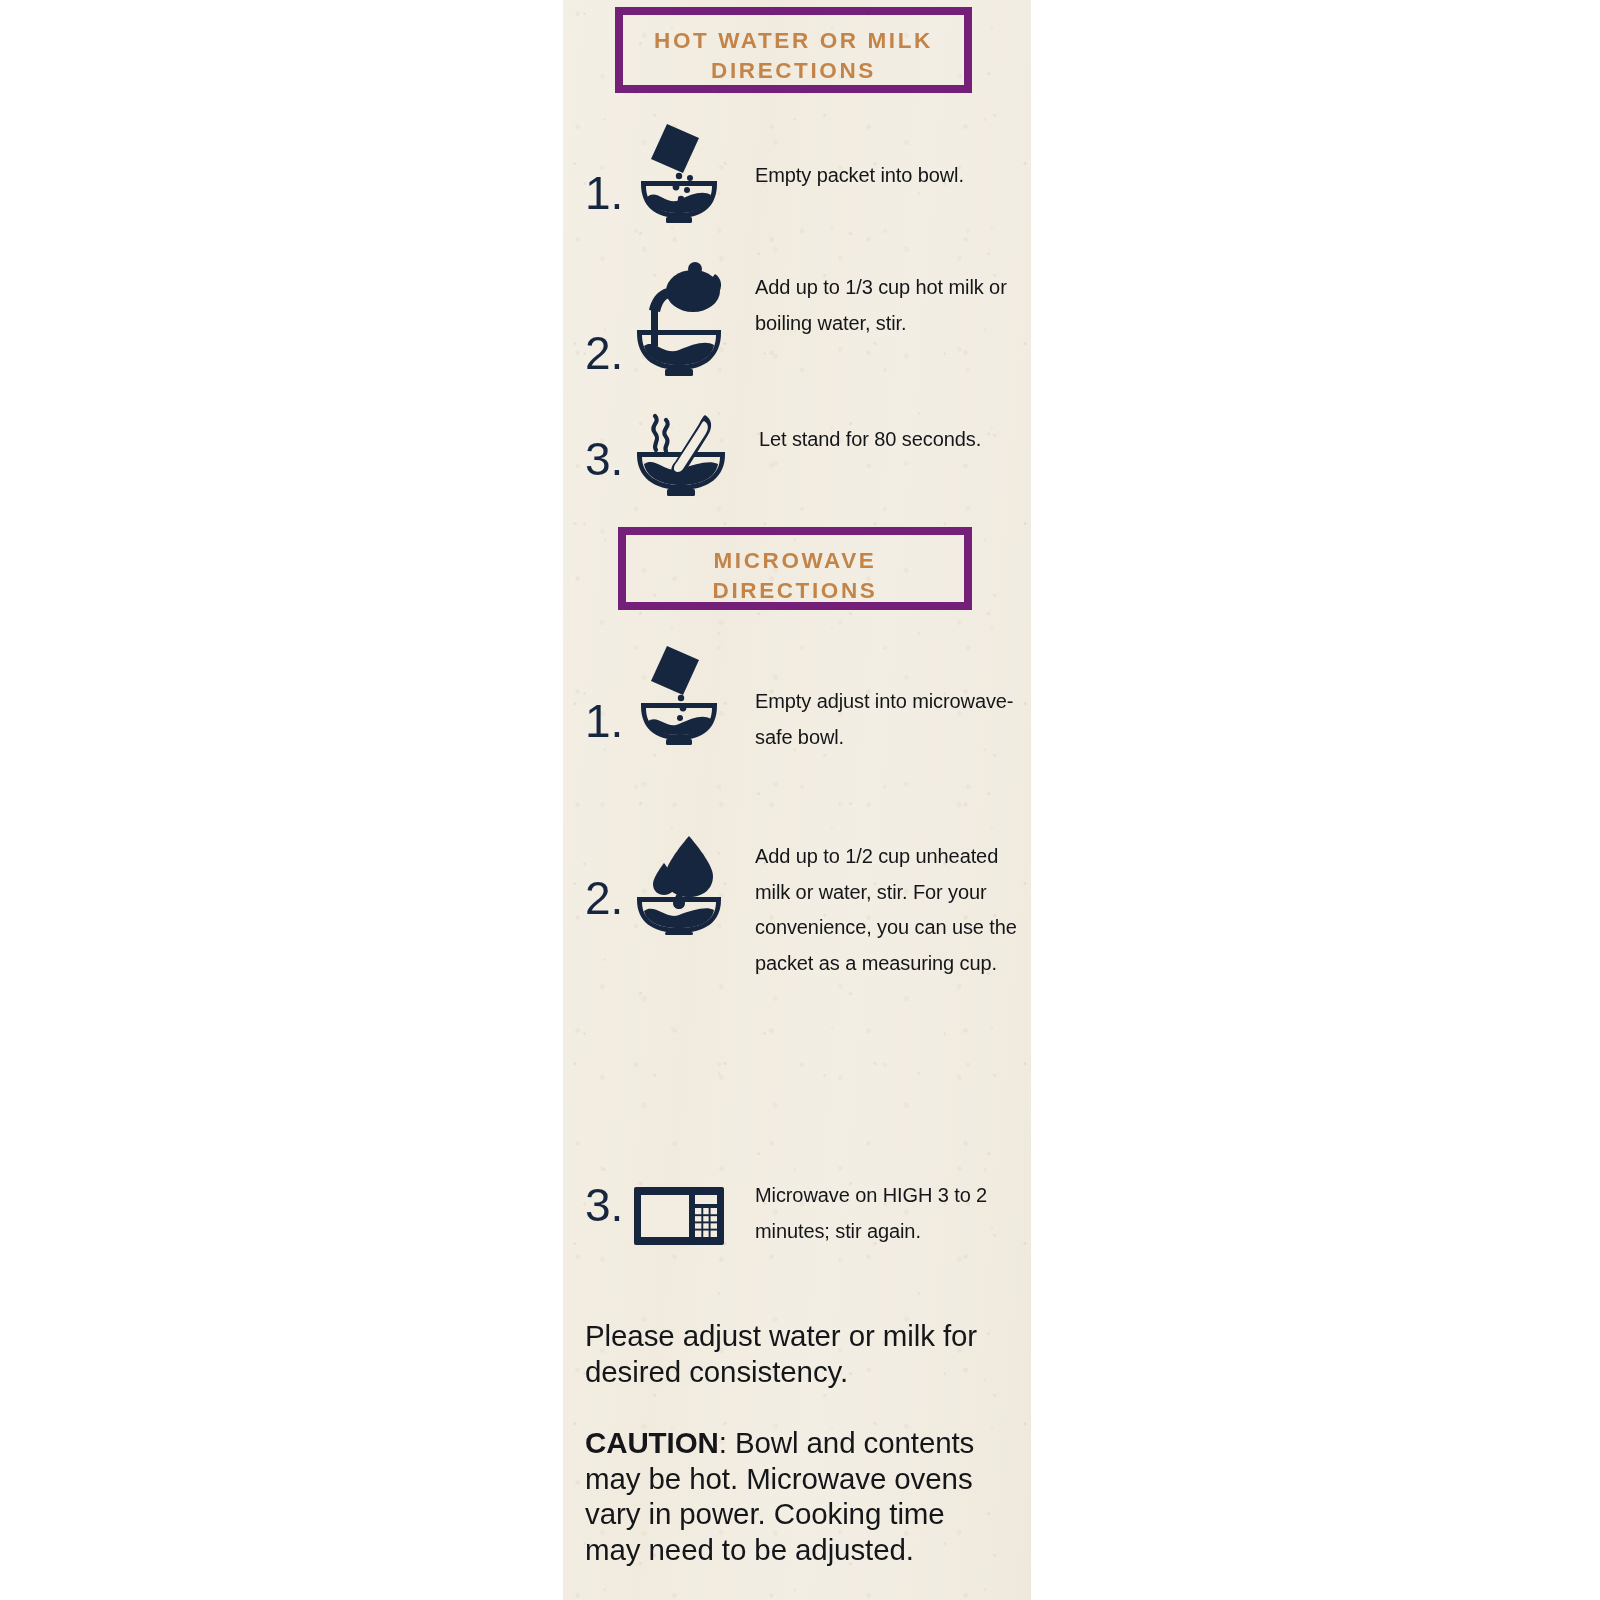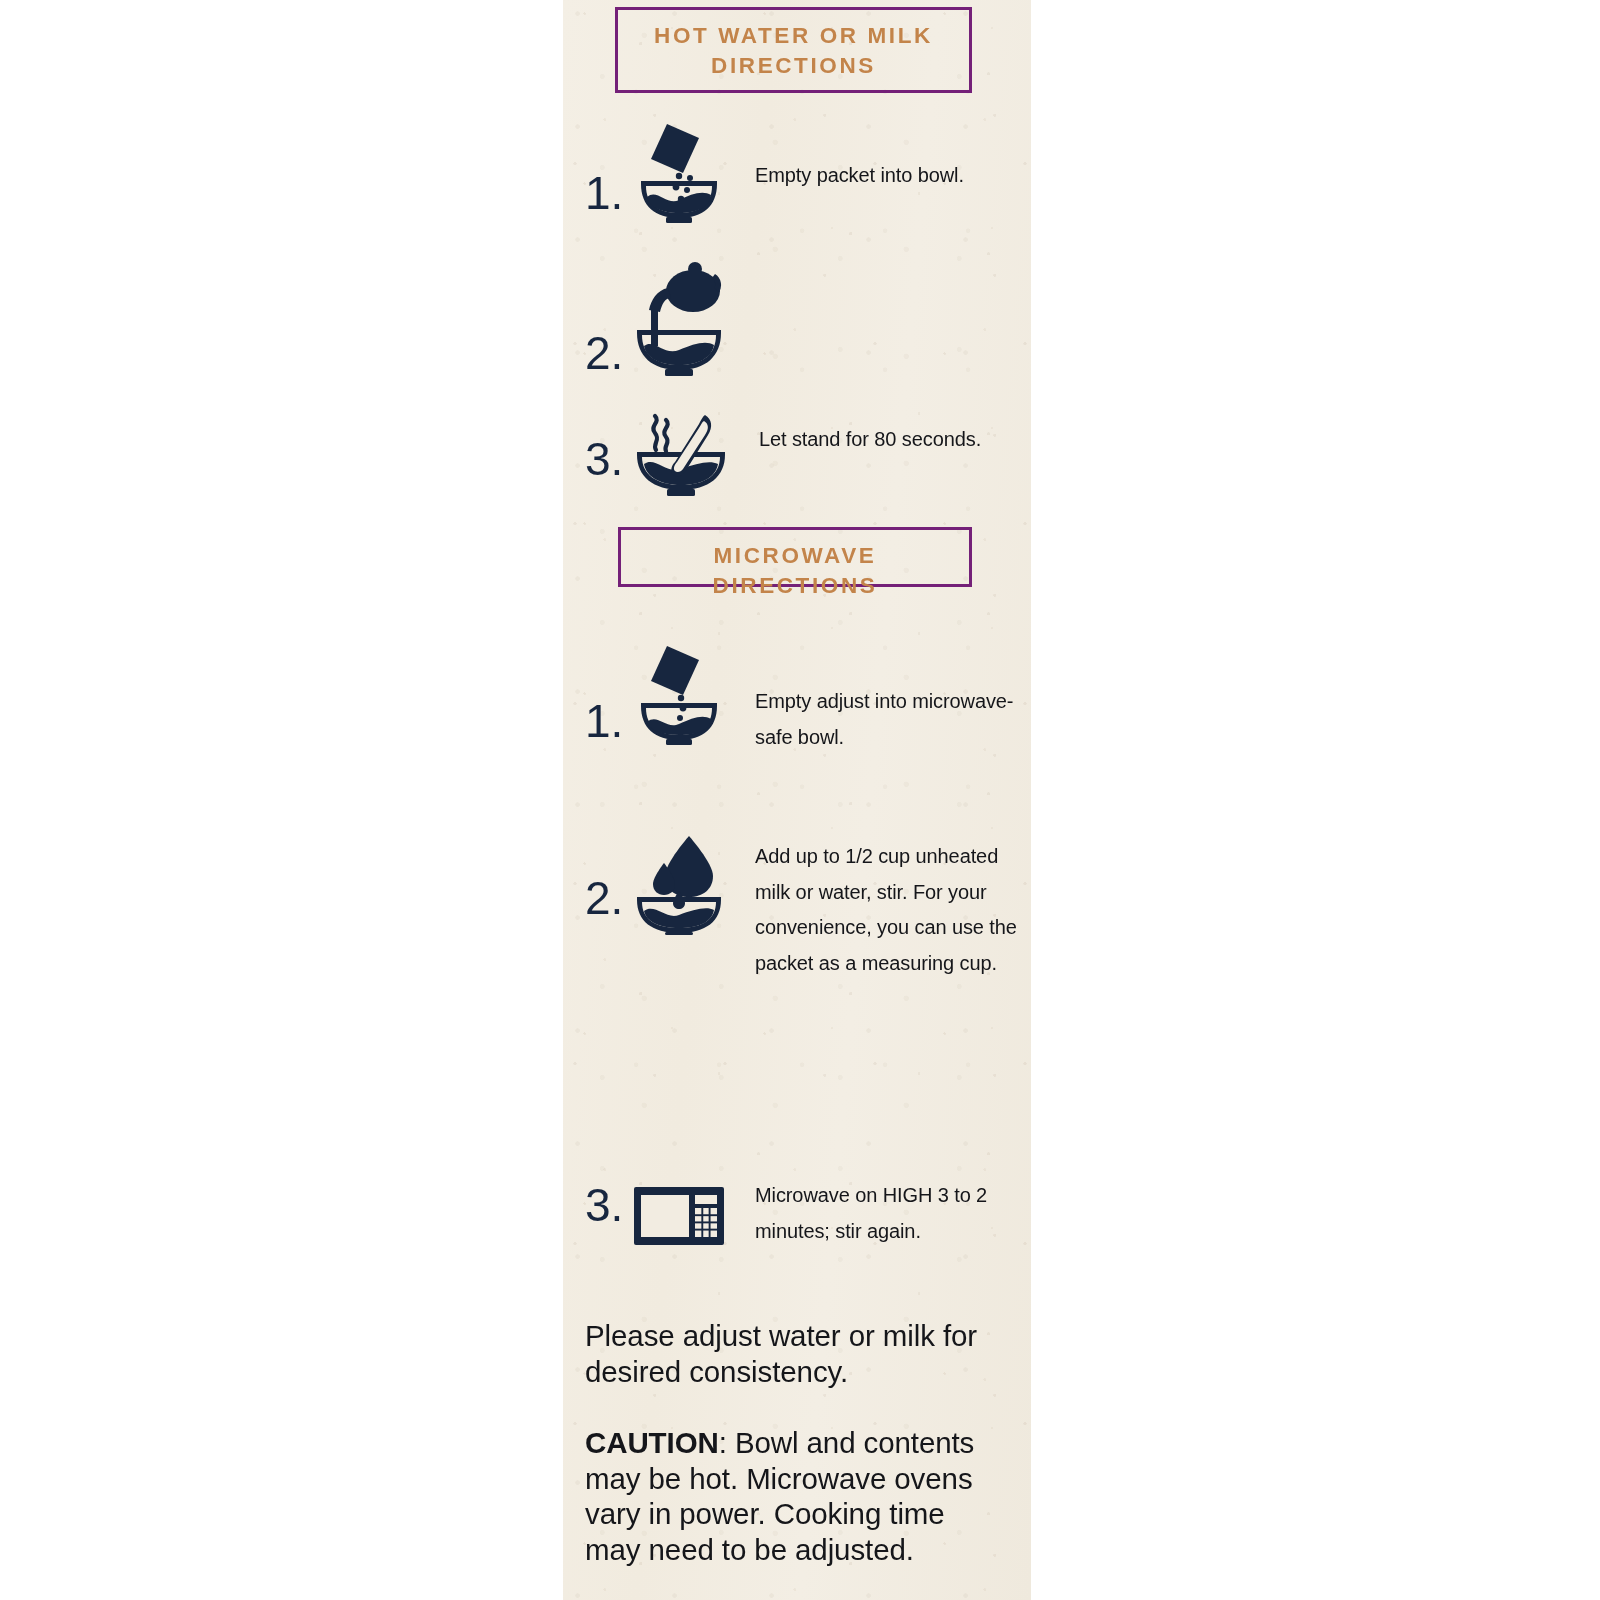--- a/index.html
+++ b/index.html
@@ -62,34 +62,34 @@
     position: absolute;
     left: 0; top: 0;
     width: 468px;
     height: 1600px;
   }
 
   
   .hdr-box {
     position: absolute;
     box-sizing: border-box;
-    border: 3px solid #701a75;
+    border: 8px solid #701a75;
     color: #c28146;
     text-align: center;
     font-weight: bold;
     letter-spacing: 2.6px;
     font-size: 22.5px;
     line-height: 30px;
     padding-top: 11px;
     text-transform: uppercase;
     font-family: "Liberation Sans", sans-serif;
     opacity: .97;
   }
   #hdr-hotwater { left: 52px; top: 7px;   width: 357px; height: 86px; }
-  #hdr-microwave{ left: 55px; top: 527px; width: 354px; height: 60px; }
+  #hdr-microwave{ left: 55px; top: 527px; width: 354px; height: 83px; }
   .hdr-line { display: block; }
 
   
   .step {
     position: absolute;
     display: flex;
     align-items: flex-start;
   }
   .step-num {
     color: #17263f;
@@ -220,20 +220,21 @@
           <rect class="ink" x="18" y="50" width="7" height="38"></rect>
 
           <path class="ink" d="M4,72 H88 V75 C88,98 73,112 46,112 C19,112 4,98 4,75 Z
                                M9,77 C9,96 22,107 46,107 C70,107 83,96 83,77 Z"></path>
 
           <path class="ink" d="M11,88 C21,80 31,98 46,92 C60,86 73,82 81,87
                                C79,99 67,107 46,107 C25,107 13,99 11,88 Z"></path>
           <rect class="ink" x="32" y="111" width="28" height="7" rx="1.5"></rect>
         </svg>
       </div>
+      <div class="step-text">Add up to 1/3 cup hot milk or boiling water, stir.</div>
     </div>
 
     <div class="step" id="step-hw-3">
       <div class="step-num">3.</div>
       <div class="step-icon">
         <svg width="96" height="85" viewBox="0 0 96 85">
 
           <path class="ink" d="M22,4 C28,10 16,14 22,21 C28,28 19,32 23,38" fill="none" stroke="#17263f" stroke-width="4.2" stroke-linecap="round"></path>
           <path class="ink" d="M33,8 C39,14 27,18 33,25 C38,31 30,34 33,39" fill="none" stroke="#17263f" stroke-width="4.2" stroke-linecap="round"></path>
 

